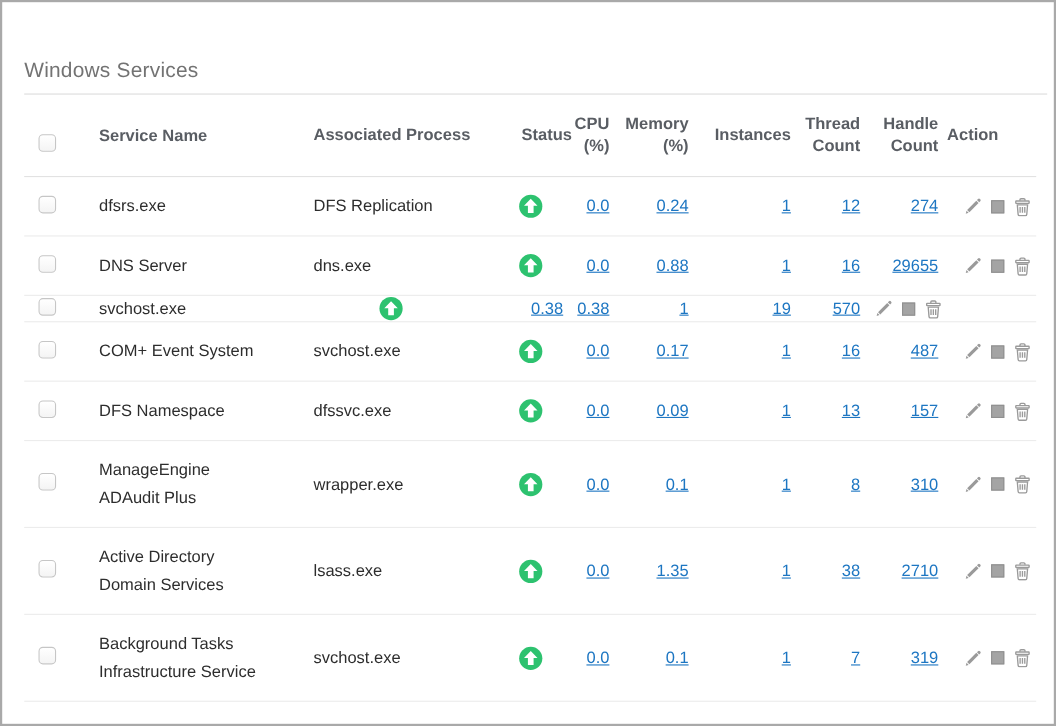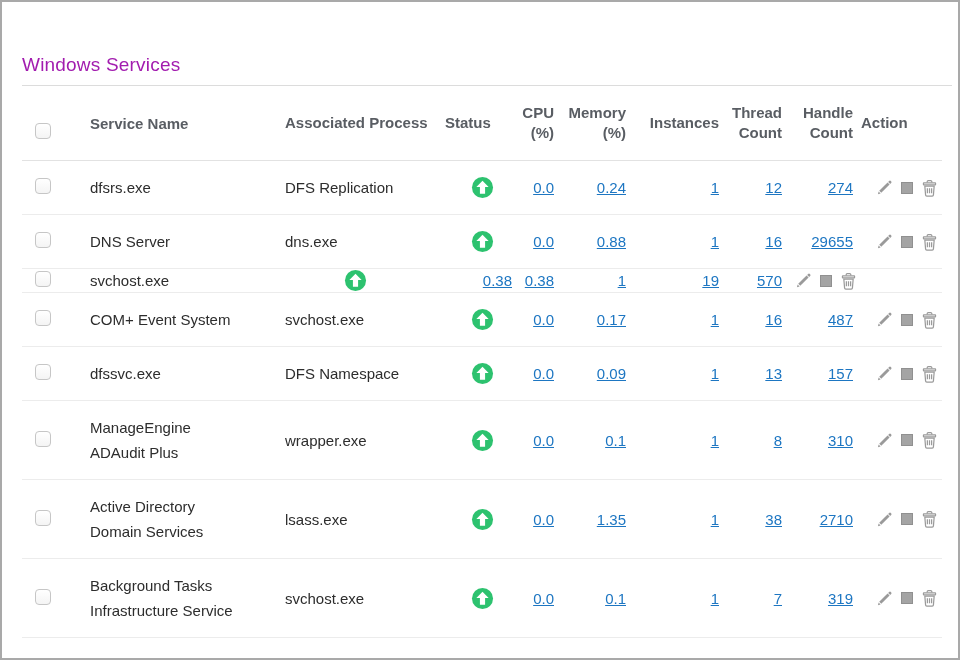--- a/index.html
+++ b/index.html
@@ -9,21 +9,21 @@
     border:2px solid #a9a9a9;background:#fff;overflow:hidden;
   }
   .discover-btn{
     position:absolute;top:16px;right:10px;height:37px;padding:0 15px;
     font-family:"Liberation Sans",sans-serif;font-size:15px;color:#1d1d1d;
     background:linear-gradient(#fcfcfc,#f3f3f3);
     border:1px solid #c9c9c9;border-radius:3px;cursor:pointer;
   }
   .page-title{
     position:absolute;top:52px;left:20px;margin:0;
-    font-size:19px;font-weight:500;color:#a21caf;letter-spacing:.2px;
+    font-size:19px;font-weight:500;color:#737373;letter-spacing:.2px;
   }
   .title-rule{position:absolute;top:83px;left:20px;width:930px;border-top:1px solid #dcdcdc;}
   .table{position:absolute;top:84px;left:20px;width:920px;}
   .tr,.thead{
     display:grid;
     grid-template-columns:48px 195px 180px 75px 42px 72px 93px 63px 71px 81px;
     align-items:center;
   }
   .thead{height:74px;border-bottom:1px solid #e2e2e2;}
   .tr{border-bottom:1px solid #ececec;}
@@ -61,21 +61,21 @@
 
   <div class="title-rule"></div>
 
   <div class="table">
     <div class="thead">
       <div class="th td-check">
         <span class="checkbox"></span>
       </div>
       <div class="th td-name">Service Name</div>
       <div class="th td-process">Associated Process</div>
-      <div class="th" style="text-align:left;">Status</div>
+      <div class="th" style="text-align:right;">Status</div>
       <div class="th td-num">CPU
 (%)</div>
       <div class="th td-num">Memory
 (%)</div>
       <div class="th td-num">Instances</div>
       <div class="th td-num">Thread
 Count</div>
       <div class="th td-num">Handle
 Count</div>
       <div class="th" style="text-align:left;">Action</div>
@@ -229,22 +229,22 @@
           <path d="M4.3 8.8 h11.4 l-0.9 10.6 a1.5 1.5 0 0 1 -1.5 1.4 H6.7 a1.5 1.5 0 0 1 -1.5 -1.4 Z"></path>
           <path d="M7.4 11.2 v6.3 M10 11.2 v6.3 M12.6 11.2 v6.3"></path>
         </svg>
       </span>
     </div>
   </div>
         <div class="tr">
     <div class="td td-check">
       <span class="checkbox"></span>
     </div>
+    <div class="td td-name">DFS Namespace</div>
     <div class="td td-process">dfssvc.exe</div>
-    <div class="td td-name">DFS Namespace</div>
     <div class="td td-status">
       <span class="status-icon">
         <svg width="23" height="23" viewBox="0 0 24 24">
           <circle cx="12" cy="12" r="11"></circle>
           <path d="M12 5 L18.4 11.6 H14.7 V18.4 H9.3 V11.6 H5.6 Z" fill="#ffffff"></path>
         </svg>
       </span>
     </div>
     <div class="td td-num"><span class="num">0.0</span></div>
     <div class="td td-num"><span class="num">0.09</span></div>

